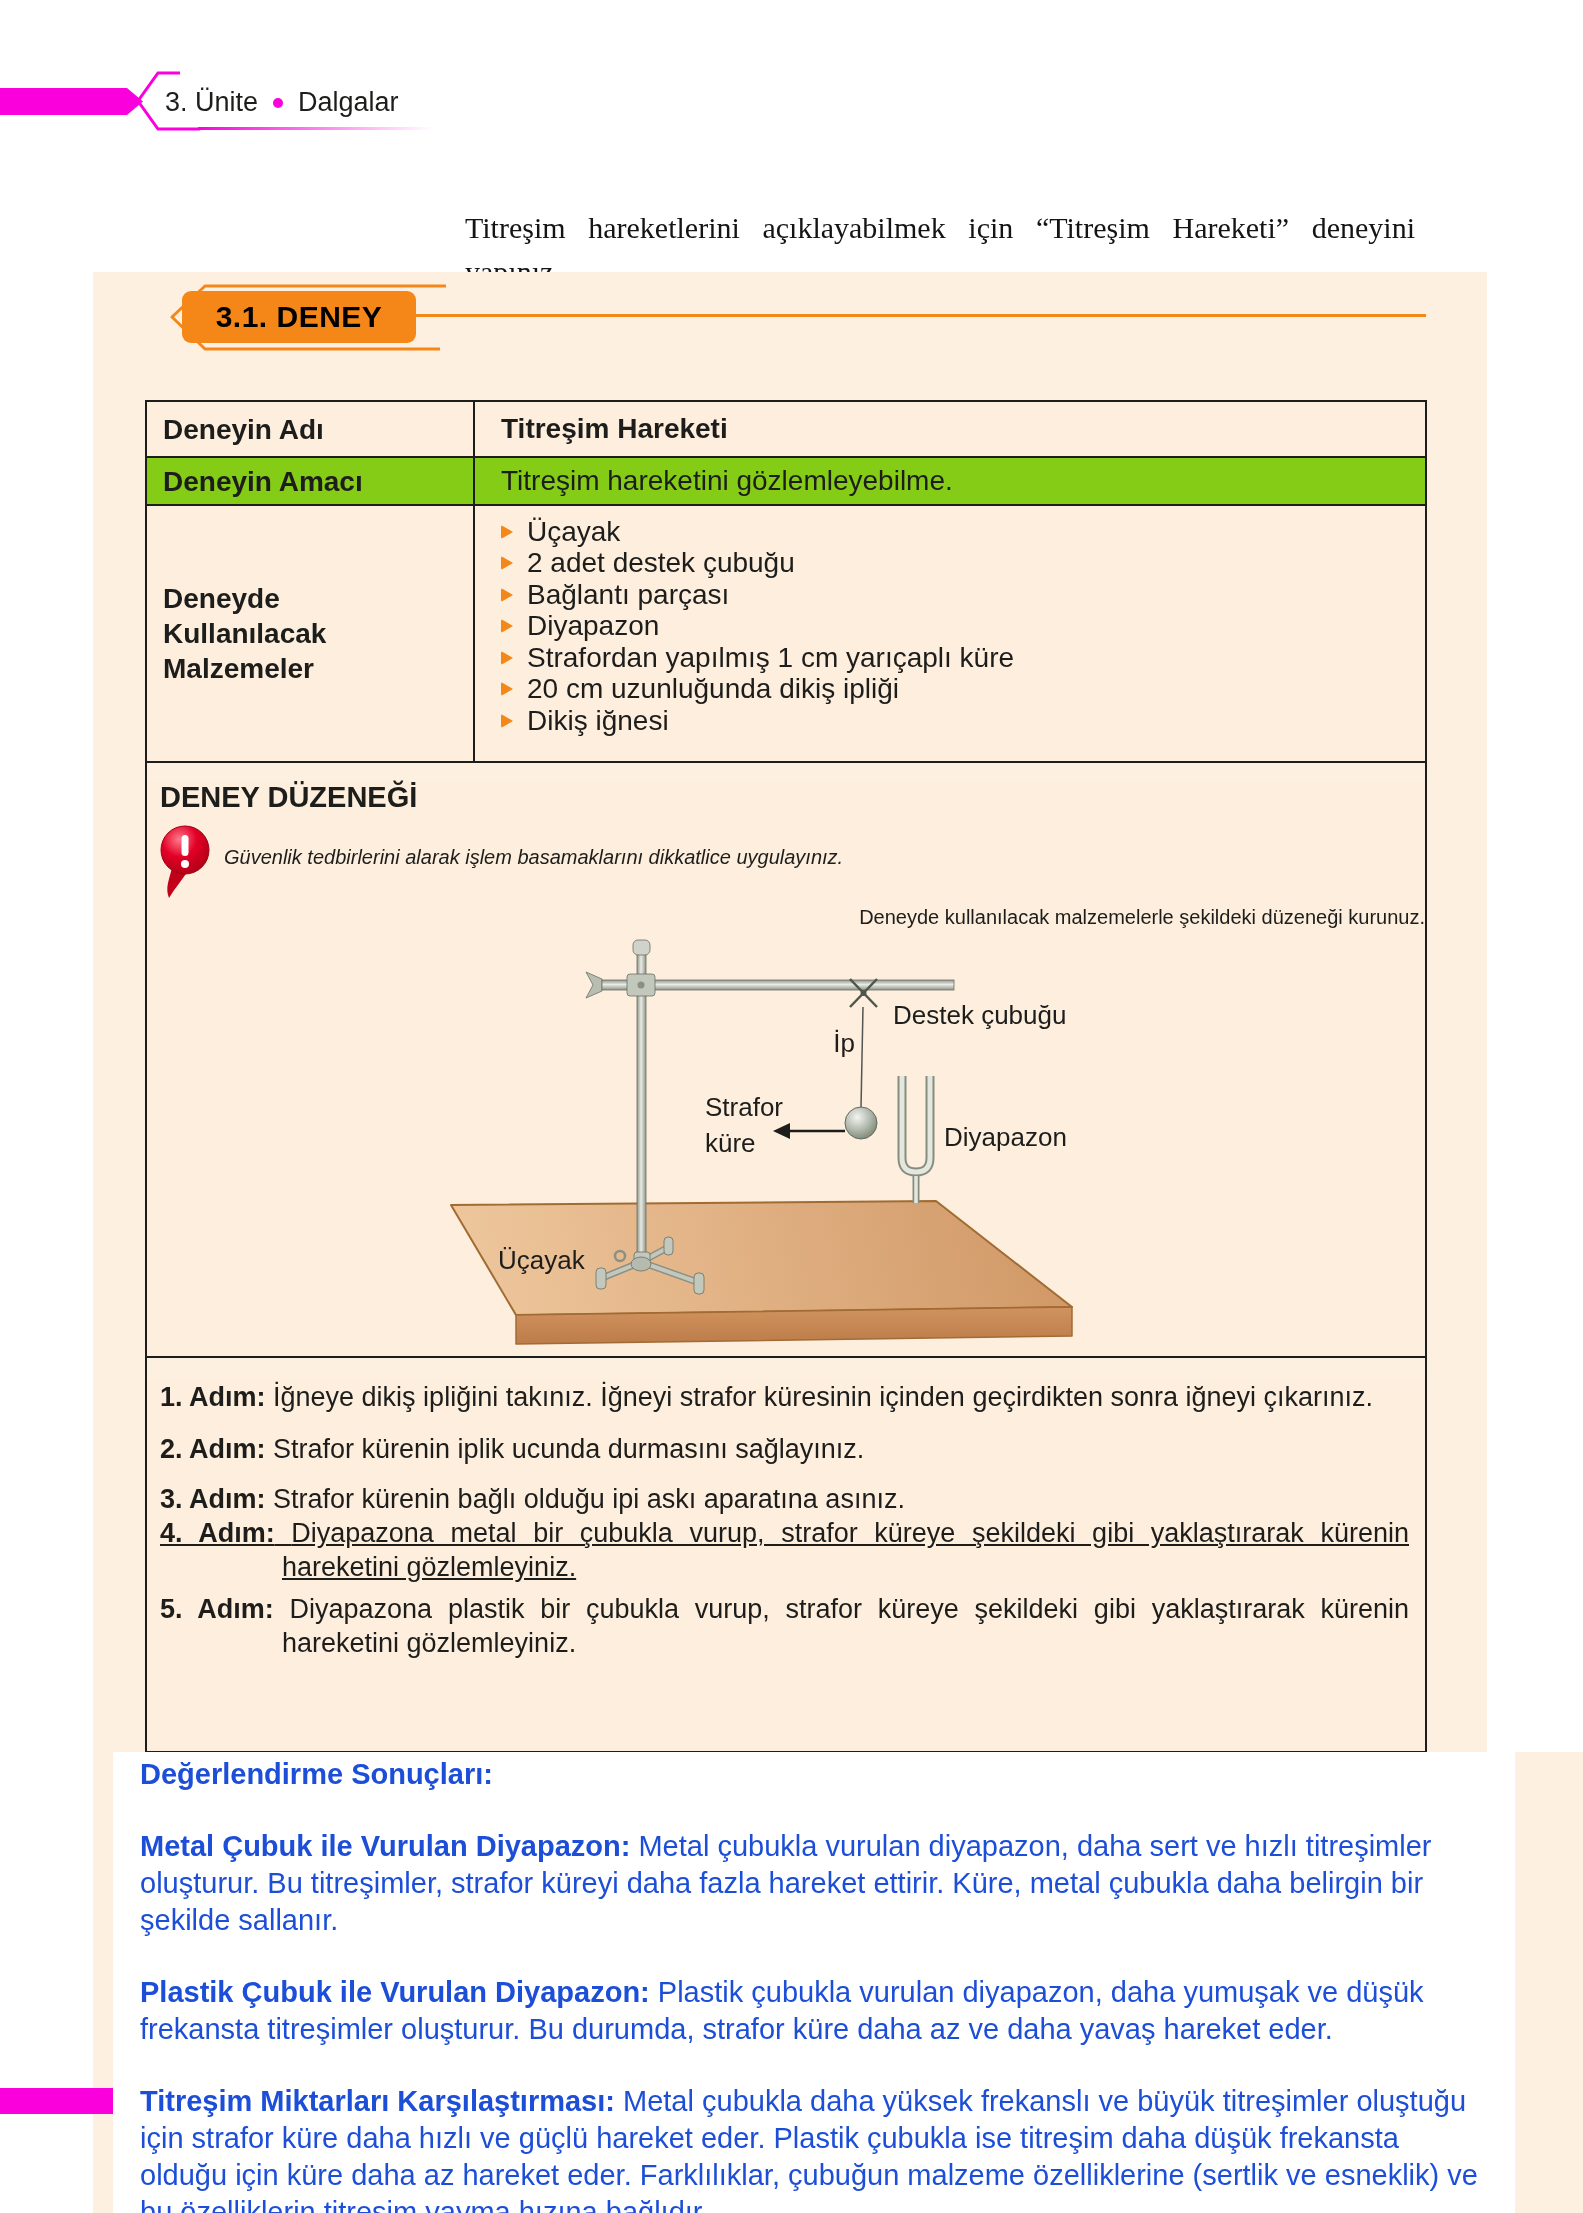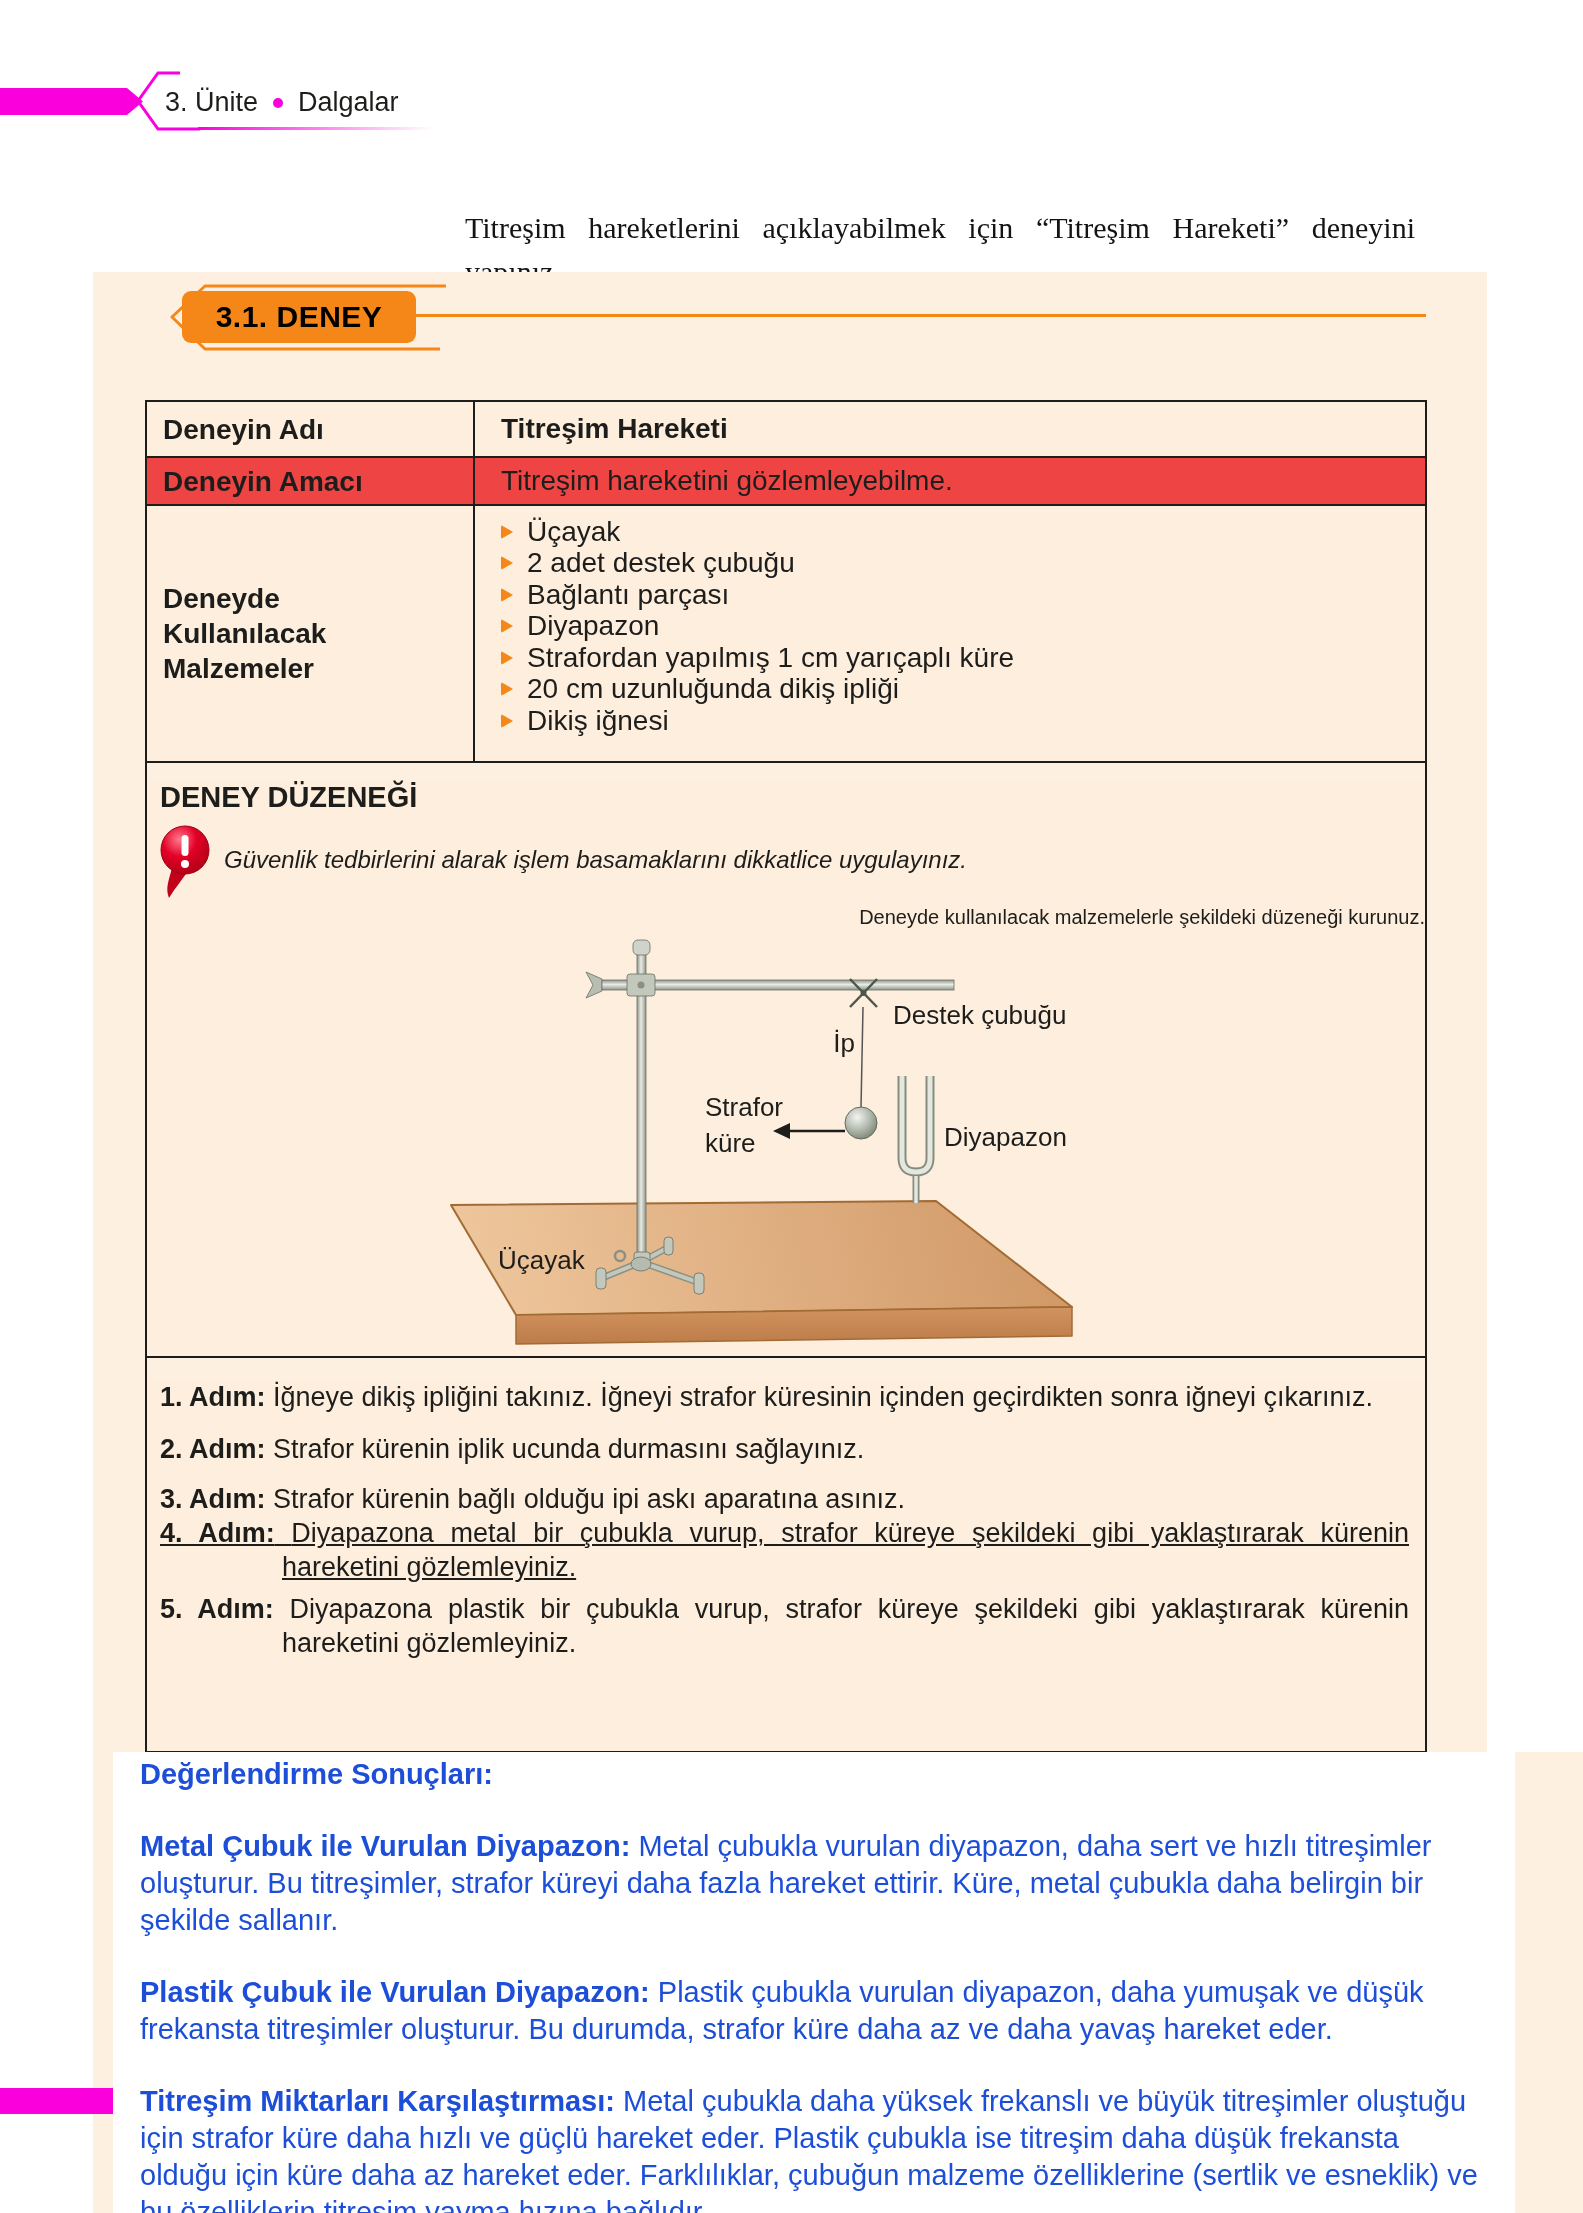--- a/index.html
+++ b/index.html
@@ -28,36 +28,36 @@
   .badge-outline{position:absolute;left:0;top:0;}
   .badge{position:absolute;left:182px;top:291px;width:234px;height:52px;background:#f58718;
          border-radius:9px;color:#000000;font-weight:bold;font-size:30px;line-height:52px;
          text-align:center;letter-spacing:.5px;}
   .orange-rule{position:absolute;left:416px;top:314px;width:1010px;height:3px;background:#f58718;}
 
   
   .exp-table{position:absolute;left:145px;top:400px;width:1282px;box-sizing:border-box;
              border:2px solid #1d1d1b;font-size:28px;}
   .t-row{display:flex;box-sizing:border-box;border-bottom:2px solid #1d1d1b;background:#fdeedd;}
-  .t-row.white{background:#ef4444;}
+  .t-row.white{background:#84cc16;}
   .t-row.full{display:block;position:relative;}
   .t-row:last-child{border-bottom:none;}
   .cell-label{width:328px;box-sizing:border-box;border-right:2px solid #1d1d1b;
               padding:0 44px 0 16px;display:flex;align-items:center;font-weight:bold;line-height:35px;}
   .cell-value{flex:1;display:flex;align-items:center;padding-left:26px;}
   .bold{font-weight:bold;}
   .r1{height:56px;} .r2{height:48px;} .r3{height:257px;} .r4{height:577px;} .r5{height:373px;} .r6{height:510px;}
 
   .mat-list{list-style:none;margin:0;padding:10px 0 0 26px;}
   .mat-list li{display:flex;align-items:center;height:31.5px;}
   .tri-bullet{width:0;height:0;border-left:12px solid #f58718;border-top:7px solid transparent;
               border-bottom:7px solid transparent;border-radius:2px;margin-right:14px;flex:none;}
   .sec-title{font-size:29px;font-weight:bold;margin:18px 0 0 13px;}
   .warning-row{display:flex;margin:10px 0 0 11px;}
-  .warning-text{font-style:italic;font-size:24px;margin:22px 0 0 12px;}
+  .warning-text{font-style:italic;font-size:20px;margin:22px 0 0 12px;}
   .instruction{font-size:20px;margin:6px 0 0 13px;text-align:right;}
   .diagram{position:absolute;left:101px;top:152px;}
 
   .steps{margin:0;padding:0 16px 0 13px;}
   .step{font-size:27px;line-height:34px;text-align:justify;padding-left:122px;text-indent:-122px;margin:0;}
   .step .step-label{font-weight:bold;}
   .mt22{margin-top:22px;} .mt18{margin-top:18px;} .mt16{margin-top:16px;} .mt12{text-decoration:underline;} .mt8{margin-top:8px;}
   .eval-title{font-size:29px;font-weight:bold;margin:12px 0 0 13px;}
 
   

